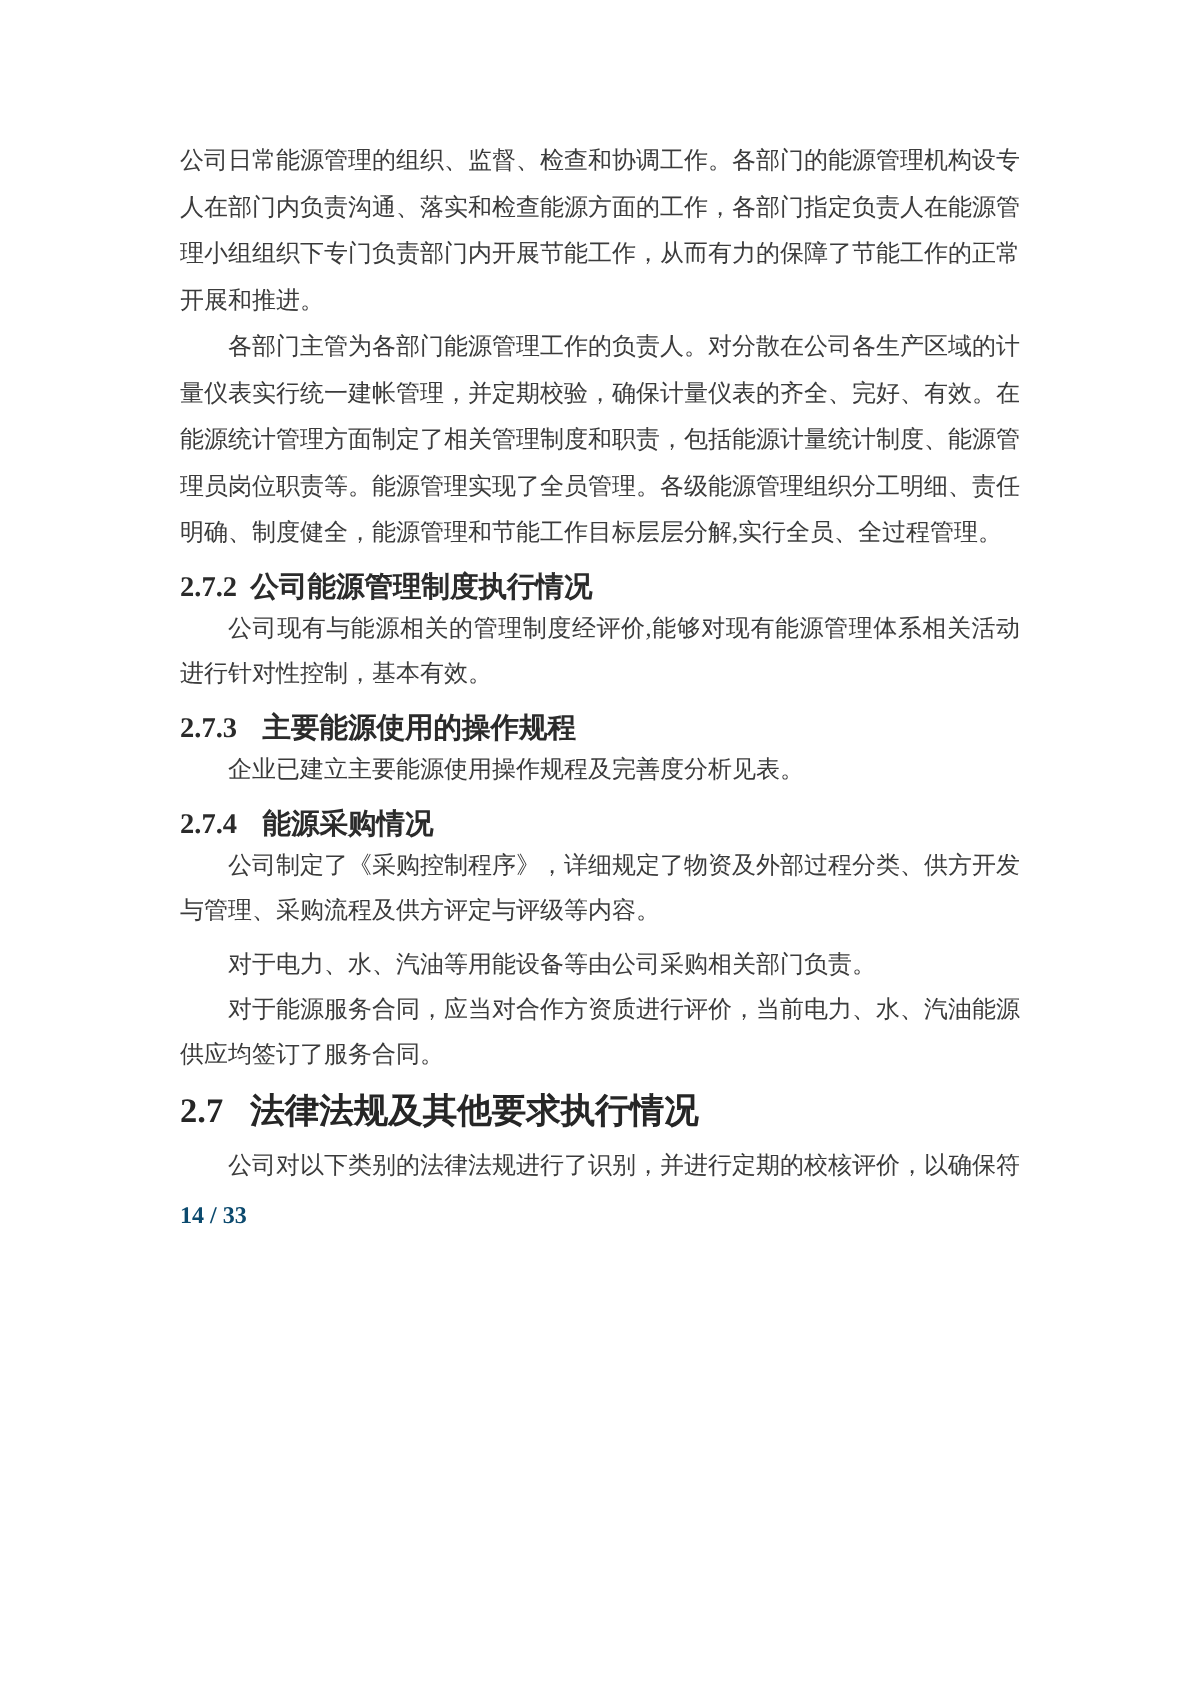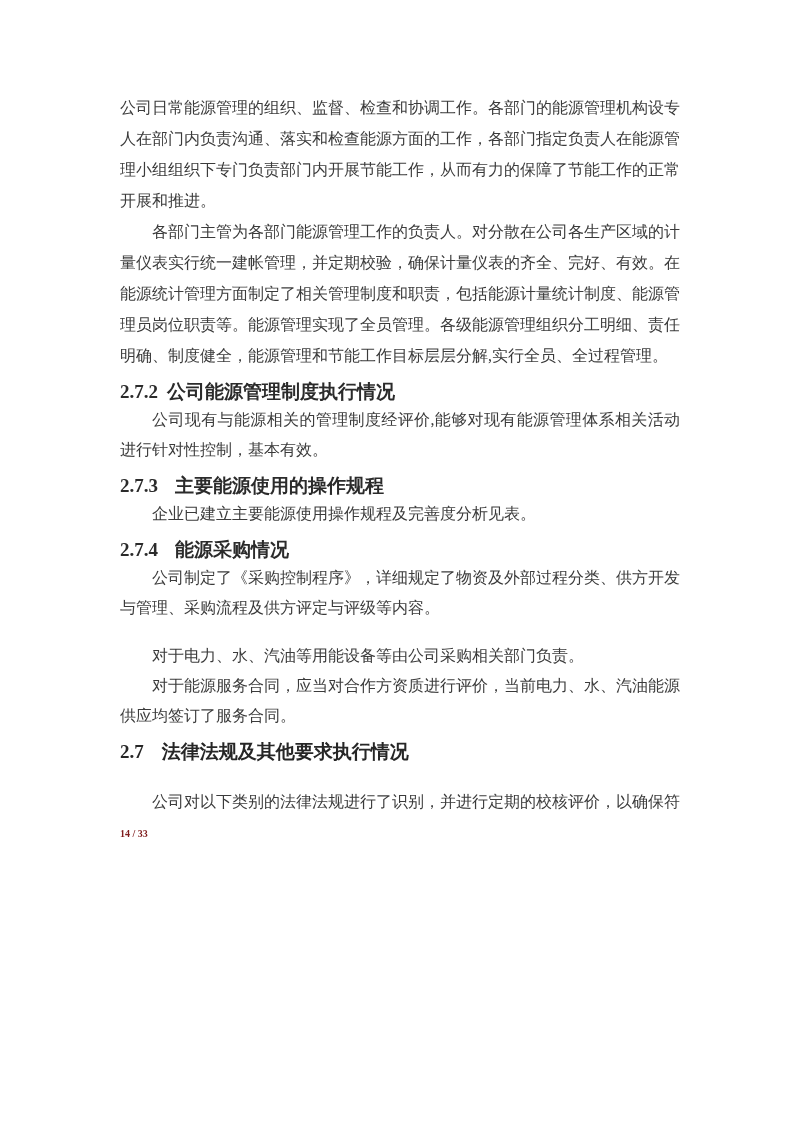--- a/index.html
+++ b/index.html
@@ -18,57 +18,57 @@
     font-size:16px;
     line-height:31px;
     text-align:justify;
     text-indent:2em;
     color:#3b3b3b;
     letter-spacing:0;
   }
   .para.no-indent{text-indent:0;}
   .lh30{line-height:30px;}
   .lh33{line-height:33px;}
-  .mt6{margin-top:18px;}
+  .mt6{margin-top:6px;font-family:Liberation Mono, monospace;}
   .mt8{margin-top:8px;}
   .mt14{margin-top:14px;}
   .h-sub{
     margin:8px 0 0 0;
     font-family:"Liberation Sans","DejaVu Sans",sans-serif;
     font-weight:bold;
     font-size:19px;
     line-height:26px;
     color:#2b2b2b;
   }
   .h-sub .h-num{
     font-family:Liberation Serif, serif;
     font-weight:bold;
     margin-right:9px;
   }
   .h-sub.wide-gap .h-num{margin-right:17px;}
   .h-main{
     margin:6px 0 0 0;
     font-family:"Liberation Sans","DejaVu Sans",sans-serif;
     font-weight:bold;
-    font-size:19px;
+    font-size:23px;
     line-height:30px;
     color:#262626;
   }
   .h-main .h-num{
     font-family:"Liberation Serif","DejaVu Serif",serif;
     font-weight:bold;
     margin-right:18px;
   }
   .page-footer{
     margin-top:7px;
     font-family:"Liberation Serif","DejaVu Serif",serif;
     font-weight:bold;
-    font-size:10px;
+    font-size:16px;
     line-height:17px;
-    color:#7f1d1d;
+    color:#0c4a6e;
   }
 </style>
 </head>
 <body>
 
 <div class="page">
   <div class="content">
 
     <p class="para no-indent">公司日常能源管理的组织、监督、检查和协调工作。各部门的能源管理机构设专人在部门内负责沟通、落实和检查能源方面的工作，各部门指定负责人在能源管理小组组织下专门负责部门内开展节能工作，从而有力的保障了节能工作的正常开展和推进。</p>
 

